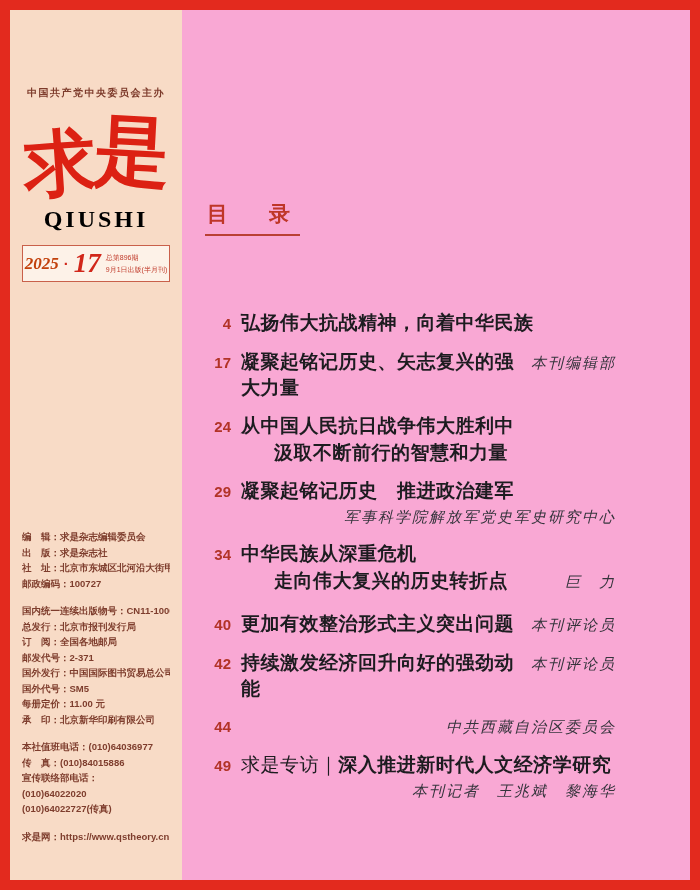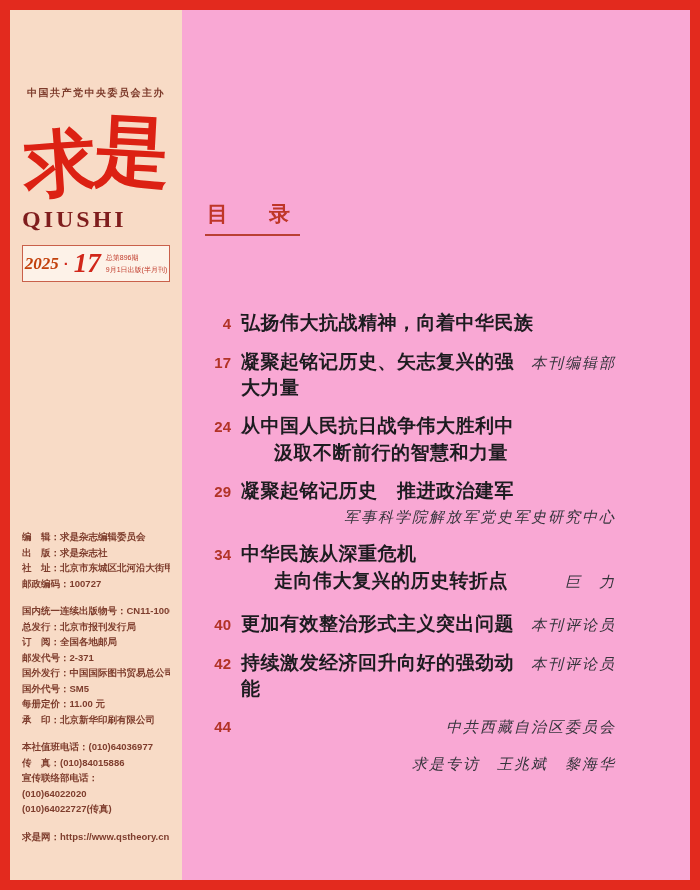--- a/index.html
+++ b/index.html
@@ -23,23 +23,23 @@
     color:#7d3b2b;white-space:nowrap;
   }
   .logo-cn{
     margin-top:6px;height:102px;text-align:center;
     font-family:"DejaVu Serif",serif;font-weight:700;
     font-size:72px;line-height:100px;color:#dc2113;
   }
   .logo-cn .c1{display:inline-block;transform:translateY(7px) rotate(-4deg);}
   .logo-cn .c2{display:inline-block;transform:translateY(-5px) rotate(3deg) scale(1.06);}
   .logo-en{
-    margin-top:-2px;text-align:left;
+    margin-top:-2px;text-align:center;
     font-family:"Liberation Serif",serif;font-weight:700;
-    font-size:24px;letter-spacing:3px;color:#7f1d1d;
+    font-size:24px;letter-spacing:3px;color:#000000;
   }
   .issue-box{
     margin-top:12px;background:#fdf2e8;border:1px solid #c9604a;
     padding:4px 6px;display:flex;align-items:center;justify-content:center;gap:5px;
   }
   .issue-year{font-family:"Liberation Serif",serif;font-style:italic;font-weight:700;
     font-size:17px;color:#c2410c;}
   .issue-dot{font-weight:700;color:#d1271a;font-size:15px;}
   .issue-number{font-family:"Liberation Serif",serif;font-style:italic;font-weight:700;
     font-size:27px;color:#d1271a;line-height:1;}
@@ -200,21 +200,25 @@
               <span class="author">本刊评论员</span>
             </div>
           </div>
           <div class="toc-entry">
             <div class="entry-line">
               <span class="page-num">44</span>
               <span class="author">中共西藏自治区委员会</span>
             </div>
           </div>
           <div class="toc-entry">
+            <div class="entry-line">
+              <span class="page-num">49</span>
+              <span class="title"><span class="title-prefix">求是专访｜</span>深入推进新时代人文经济学研究</span>
+            </div>
             <div class="author-row">
-              <span class="author">求是专访　王兆斌　黎海华</span>
+              <span class="author">本刊记者　王兆斌　黎海华</span>
             </div>
           </div>
         </div>
     </main>
 
   </div>
 </div>
 
 </body></html>

